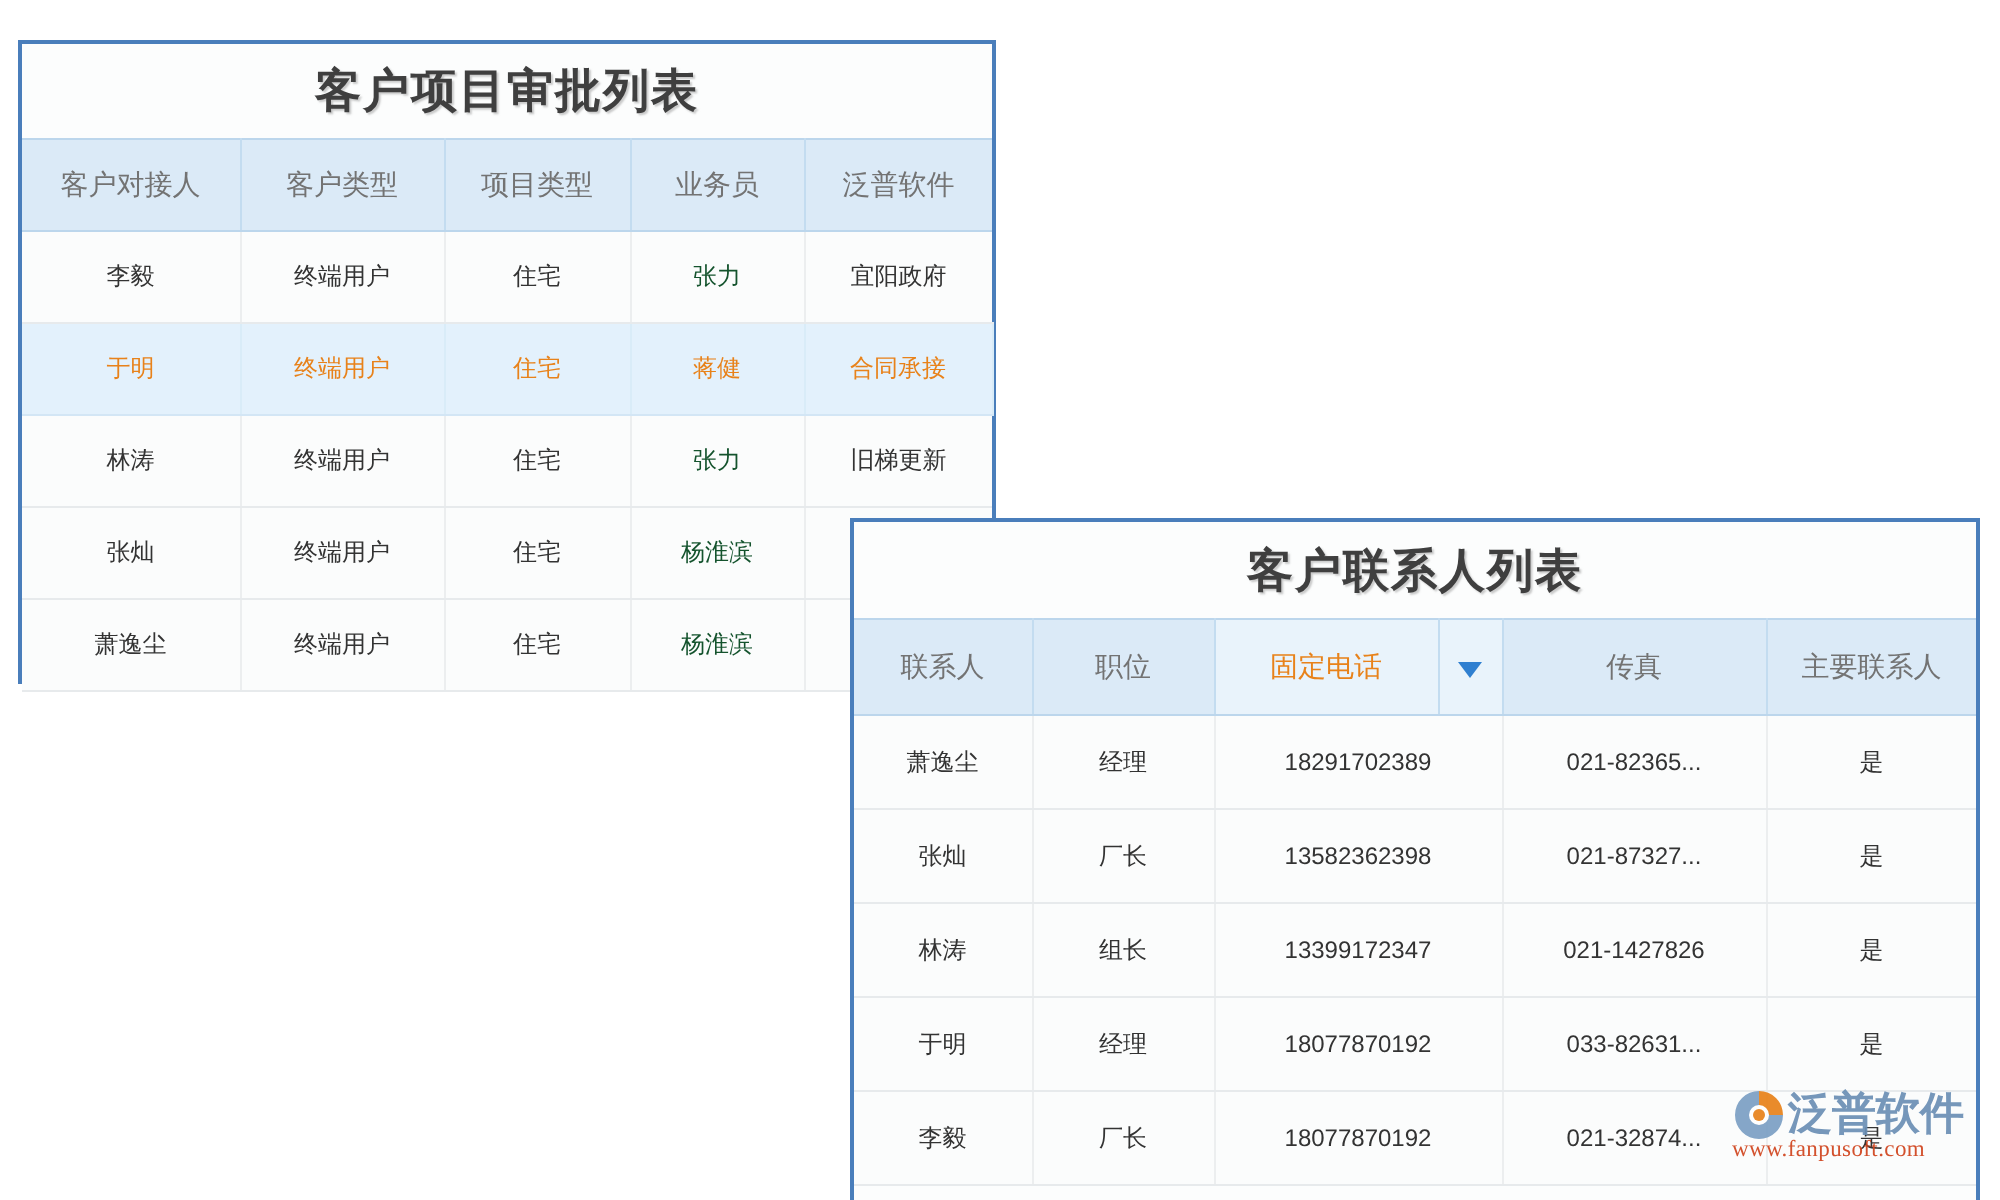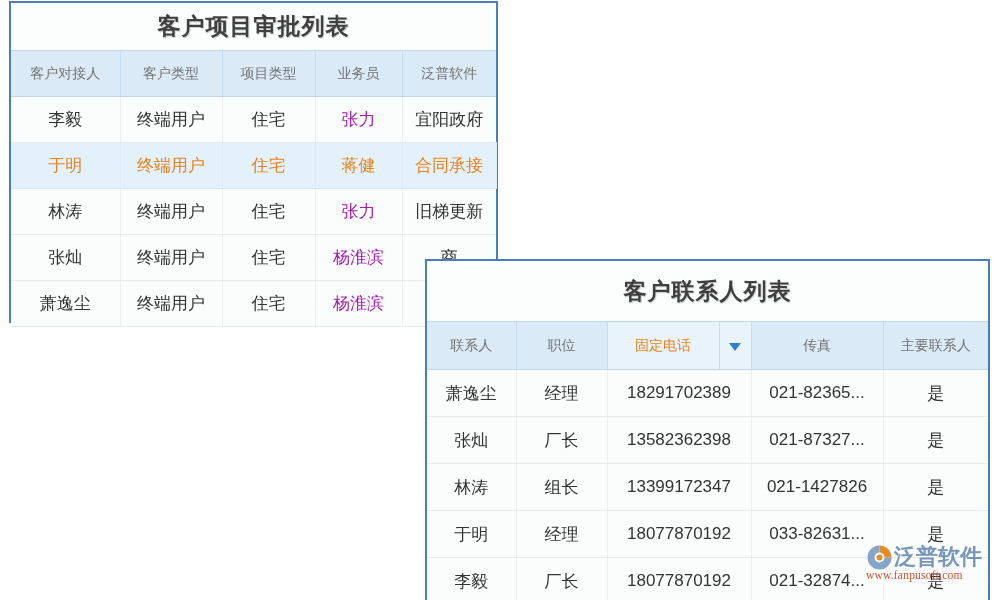--- a/index.html
+++ b/index.html
@@ -70,55 +70,55 @@
     width: 0;
     height: 0;
     border-left: 6px solid transparent;
     border-right: 6px solid transparent;
     border-top: 8px solid #2f7fd0;
   }
 
   table.grid td {
     background: #fbfcfc;
     color: #333333;
-    font-size: 17px;
+    font-size: 12px;
     text-align: center;
     border-right: 1px solid #eceeef;
     border-bottom: 1px solid #e7eaec;
     box-sizing: border-box;
     padding: 0;
     overflow: hidden;
     white-space: nowrap;
   }
   table.grid td:last-child { border-right: none; margin-top: 39px; }
 
   table.grid tr.sel td {
     background: #e3f1fc;
     color: #e8821a;
     border-bottom: 1px solid #d3e6f5;
     border-right: 1px solid #d9ecf8;
   }
 
-  .link { color: #a21caf; text-align: center; }
+  .link { color: #14532d; text-align: center; }
 
   
   #panel-approval {
-    left: 9px; top: 1px; width: 489px; height: 322px;
+    left: 9px; top: 20px; width: 489px; height: 322px;
     z-index: 1;
   }
   #panel-approval .panel-title { height: 47px; }
   #panel-approval table.grid th { height: 46px; }
   #panel-approval table.grid td { height: 46px; }
 
   
   #panel-contacts {
     left: 425px; top: 259px; width: 565px; height: 348px;
     z-index: 2;
   }
-  #panel-contacts .panel-title { height: 60px; }
+  #panel-contacts .panel-title { height: 48px; }
   #panel-contacts table.grid th { height: 48px; }
   #panel-contacts table.grid td { height: 47px; }
 
   
   .watermark {
     position: absolute;
     left: 866px;
     top: 542px;
     width: 126px;
     height: 48px;

